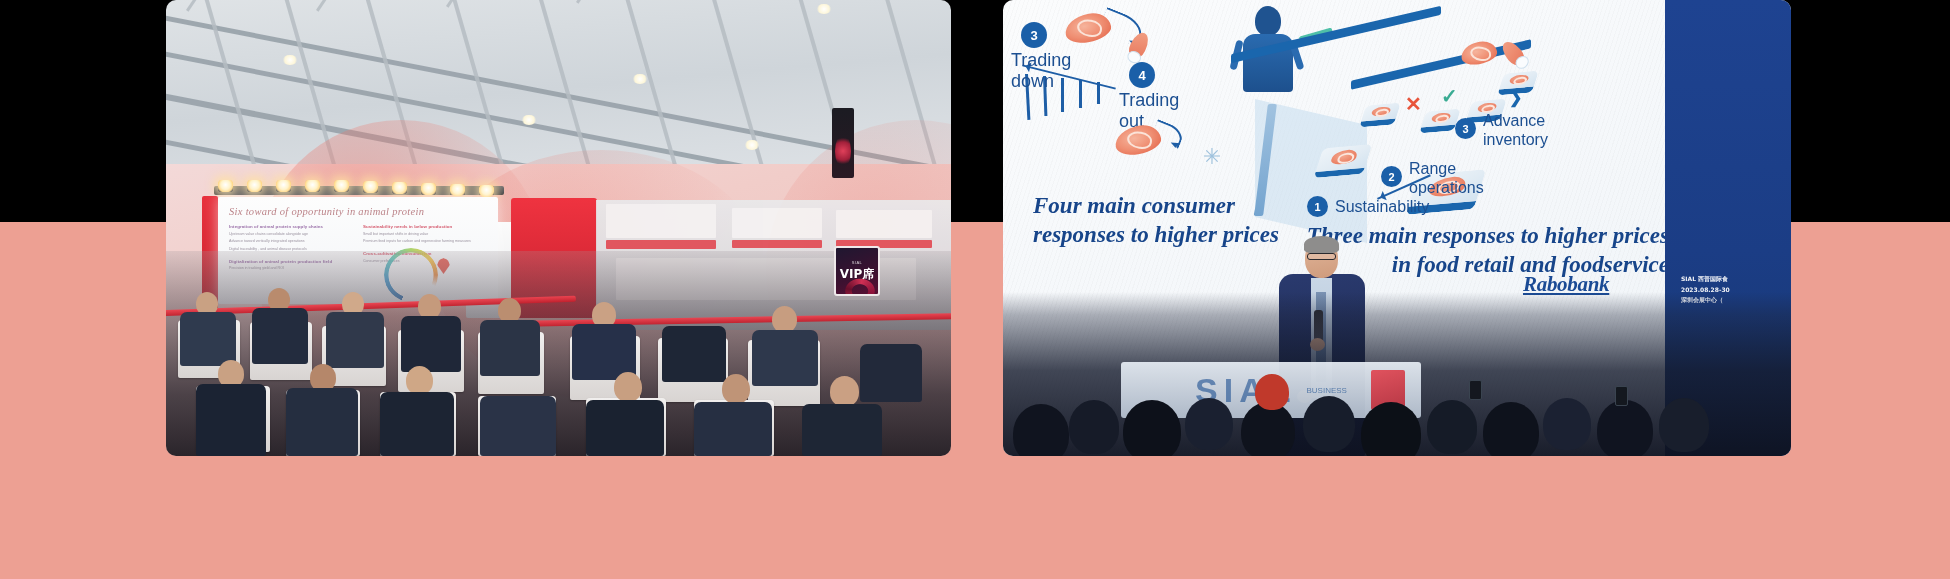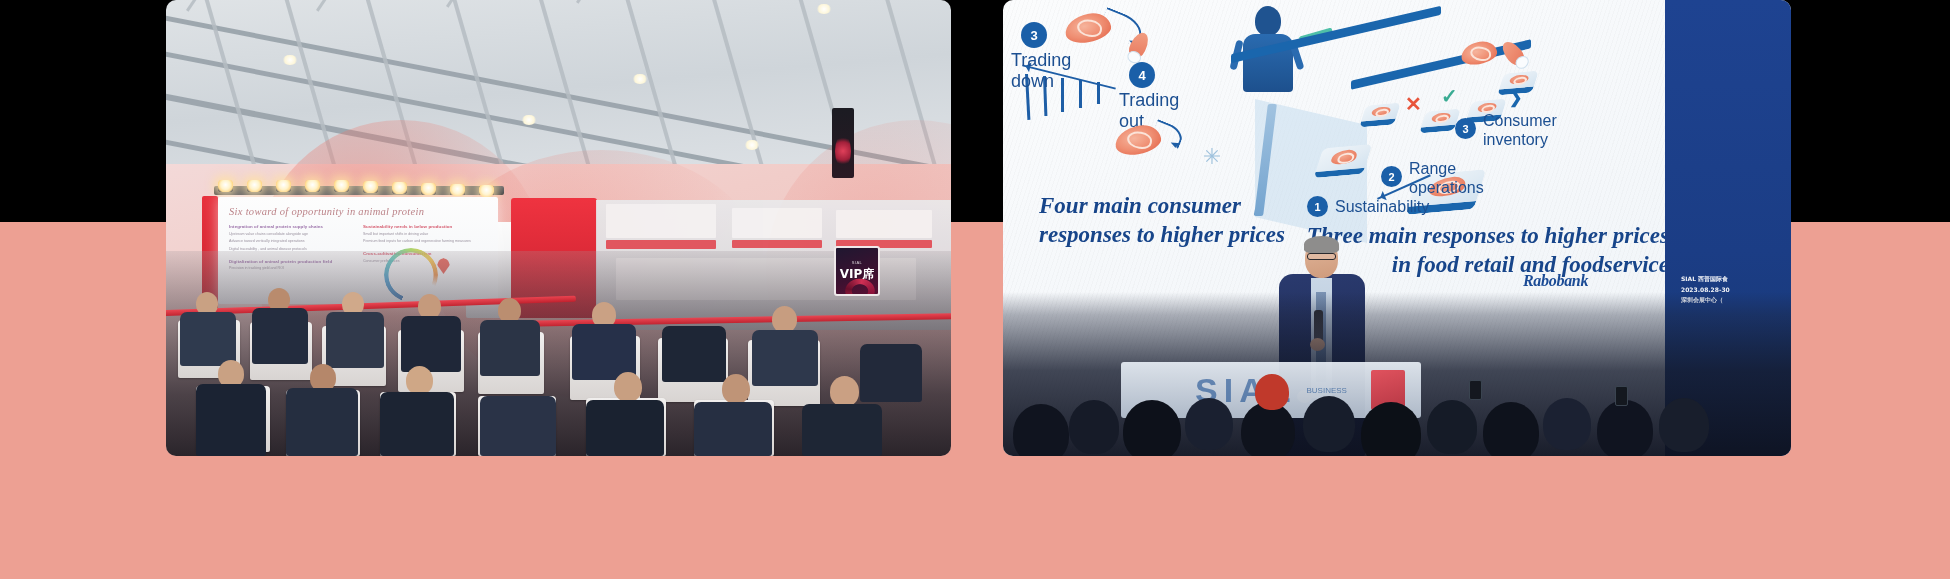--- a/index.html
+++ b/index.html
@@ -187,21 +187,21 @@
   }
   .lbl.sm { font-size:16px; }
   .headline {
     position:absolute; color:#17458a;
     font-family:"Liberation Serif", serif; font-style:italic; font-weight:bold;
     font-size:23px; line-height:1.26; white-space:pre-line;
   }
   .headline.r { text-align:right; }
   .rabo {
     position:absolute; color:#1b4b95; font-weight:bold; font-style:italic;
-    font-family:"Liberation Serif", serif; font-size:16px; letter-spacing:-.3px;
+    font-family:"Liberation Serif", serif; font-size:21px; letter-spacing:-.3px;text-decoration:underline;
   }
   .steak {
     position:absolute; width:46px; height:28px;
     background:radial-gradient(ellipse at 42% 42%, #f6b49c 0%, #ef8f73 48%, #e8765a 74%, #e06a50 100%);
     border-radius:58% 44% 56% 46%/62% 58% 42% 40%;
     transform:rotate(-10deg);
   }
   .steak::before {
     content:""; position:absolute; left:26%; top:22%; width:46%; height:46%;
     border:2.5px solid #fbe3d8; border-radius:50% 50% 45% 55%;
@@ -552,21 +552,21 @@
 
       <div class="num-badge" style="left:126px; top:62px;">
         <span>4</span>
       </div>
       <div class="lbl" style="left:116px; top:90px;">Trading
 out</div>
       <div class="steak" style="left:112px; top:126px;"></div>
       <div class="arrow-curve" style="left:150px; top:124px; width:30px; height:20px;"></div>
       <div class="sparkle" style="left:198px; top:146px;">✳</div>
 
-      <div class="headline" style="left:36px; top:192px;">Four main consumer
+      <div class="headline" style="left:30px; top:192px;">Four main consumer
 responses to higher prices</div>
 
       <div class="tray" style="left:316px; top:146px;">
           <div class="meat"></div>
         </div>
       <div class="tray big" style="left:410px; top:172px;">
           <div class="meat"></div>
         </div>
       <div class="arrow-straight" style="left:372px; top:186px; width:58px; transform:rotate(-24deg);"></div>
 
@@ -596,21 +596,21 @@
 
       <div class="num-badge sm" style="left:378px; top:166px;">
         <span>2</span>
       </div>
       <div class="lbl sm" style="left:406px; top:160px;">Range
 operations</div>
 
       <div class="num-badge sm" style="left:452px; top:118px;">
         <span>3</span>
       </div>
-      <div class="lbl sm" style="left:480px; top:112px;">Consumer
+      <div class="lbl sm" style="left:480px; top:112px;">Advance
 inventory</div>
 
       <div class="headline r" style="left:266px; top:222px; width:400px;">Three main responses to higher prices
 in food retail and foodservice</div>
 
       <div class="rabo" style="left:520px; top:272px;">Rabobank</div>
 
       <div class="speaker">
         <div class="sp-suit"></div>
         <div class="sp-shirt"></div>

